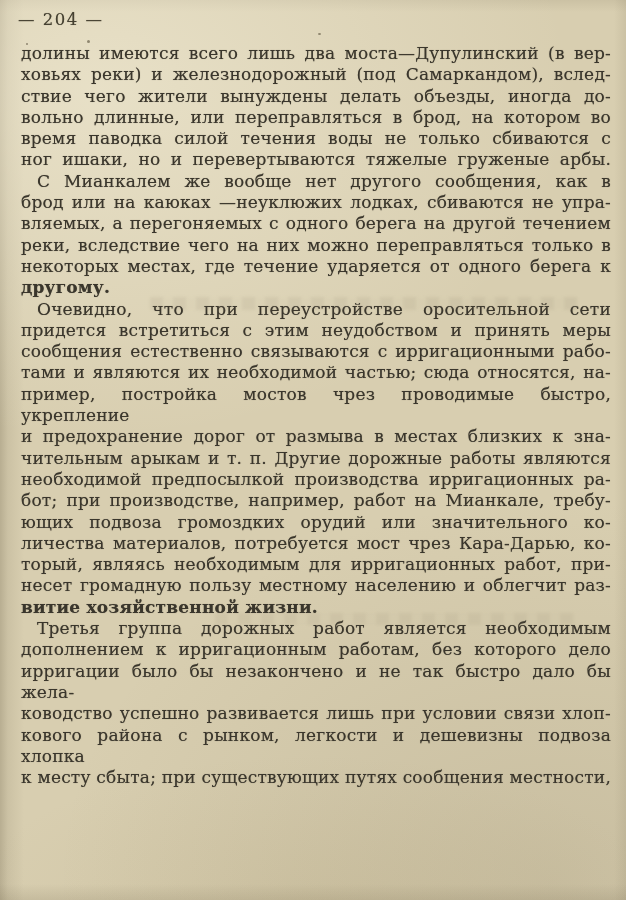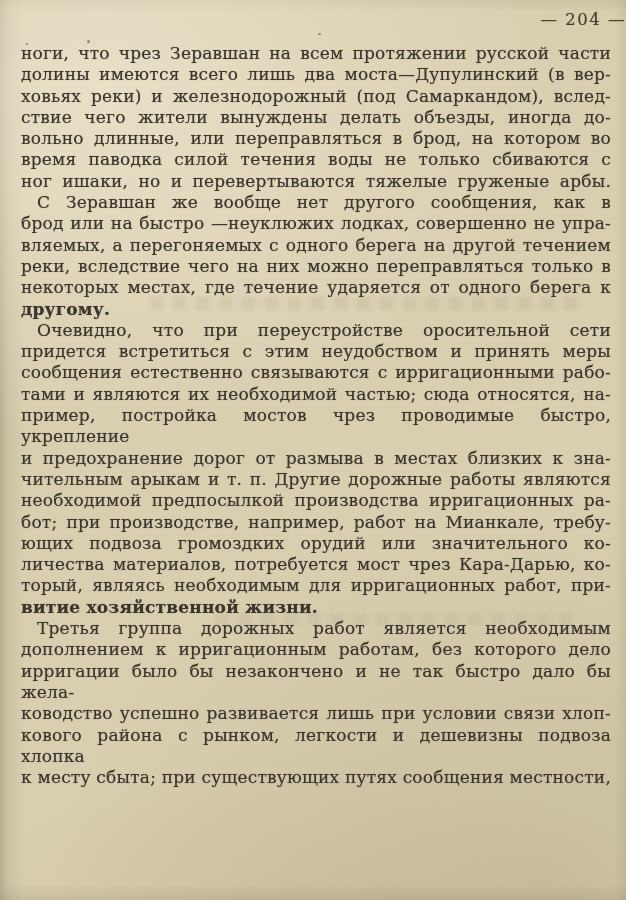--- a/index.html
+++ b/index.html
@@ -19,22 +19,22 @@
       linear-gradient(180deg, rgba(92,82,58,0.10) 0px, rgba(92,82,58,0) 12px),
       linear-gradient(0deg, rgba(92,82,58,0.14) 0px, rgba(92,82,58,0) 16px),
       #d8ceb0;
     color: #3a362c;
   }
   .page-header {
     position: absolute;
     top: 10px;
     left: 0;
     right: 0;
-    padding-left: 2px;
-    text-align: right;
+    padding-left: 18px;
+    text-align: left;
     font-size: 16.5px;
     letter-spacing: 1.5px;
     color: rgba(62,57,42,0.92);
     text-shadow: 0 0 0.7px rgba(62,57,42,0.5);
   }
   .page-body {
     position: absolute;
     top: 43px;
     left: 21px;
     right: 15px;
@@ -76,49 +76,49 @@
   .speck.k3 { left: 26px;  top: 43px;  width: 2px; height: 2px; }
 </style>
 </head>
 <body>
 
 <div class="page">
   <div class="page-header">— 204 —</div>
 
   <div class="page-body">
       <div class="paragraph">
-        <div class="line">ноги, что чрез Зеравшан на всем протяжении русской части</div>
         <div class="line">долины имеются всего лишь два моста—Дупулинский (в вер-</div>
         <div class="line">ховьях реки) и железнодорожный (под Самаркандом), вслед-</div>
         <div class="line">ствие чего жители вынуждены делать объезды, иногда до-</div>
         <div class="line">вольно длинные, или переправляться в брод, на котором во</div>
         <div class="line">время паводка силой течения воды не только сбиваются с</div>
         <div class="line">ног ишаки, но и перевертываются тяжелые груженые арбы.</div>
       </div>
       <div class="paragraph">
-        <div class="line indent">С Зеравшан же вообще нет другого сообщения, как в</div>
-        <div class="line">брод или на быстро —неуклюжих лодках, совершенно не упра-</div>
+        <div class="line indent">С Мианкалем же вообще нет другого сообщения, как в</div>
+        <div class="line">брод или на каюках —неуклюжих лодках, сбиваются не упра-</div>
         <div class="line">вляемых, а перегоняемых с одного берега на другой течением</div>
         <div class="line">реки, вследствие чего на них можно переправляться только в</div>
         <div class="line">некоторых местах, где течение ударяется от одного берега к</div>
         <div class="line short">другому.</div>
       </div>
       <div class="paragraph">
         <div class="line indent">Очевидно, что при переустройстве оросительной сети</div>
         <div class="line">придется встретиться с этим неудобством и принять меры</div>
         <div class="line">сообщения естественно связываются с ирригационными рабо-</div>
         <div class="line">тами и являются их необходимой частью; сюда относятся, на-</div>
         <div class="line">пример, постройка мостов чрез проводимые быстро, укрепление</div>
         <div class="line">и предохранение дорог от размыва в местах близких к зна-</div>
         <div class="line">чительным арыкам и т. п. Другие дорожные работы являются</div>
         <div class="line">необходимой предпосылкой производства ирригационных ра-</div>
         <div class="line">бот; при производстве, например, работ на Мианкале, требу-</div>
         <div class="line">ющих подвоза громоздких орудий или значительного ко-</div>
         <div class="line">личества материалов, потребуется мост чрез Кара-Дарью, ко-</div>
         <div class="line">торый, являясь необходимым для ирригационных работ, при-</div>
+        <div class="line">несет громадную пользу местному населению и облегчит раз-</div>
         <div class="line short">витие хозяйственной жизни.</div>
       </div>
       <div class="paragraph">
         <div class="line indent">Третья группа дорожных работ является необходимым</div>
         <div class="line">дополнением к ирригационным работам, без которого дело</div>
         <div class="line">ирригации было бы незакончено и не так быстро дало бы жела-</div>
         <div class="line">ководство успешно развивается лишь при условии связи хлоп-</div>
         <div class="line">кового района с рынком, легкости и дешевизны подвоза хлопка</div>
         <div class="line">к месту сбыта; при существующих путях сообщения местности,</div>
       </div>

